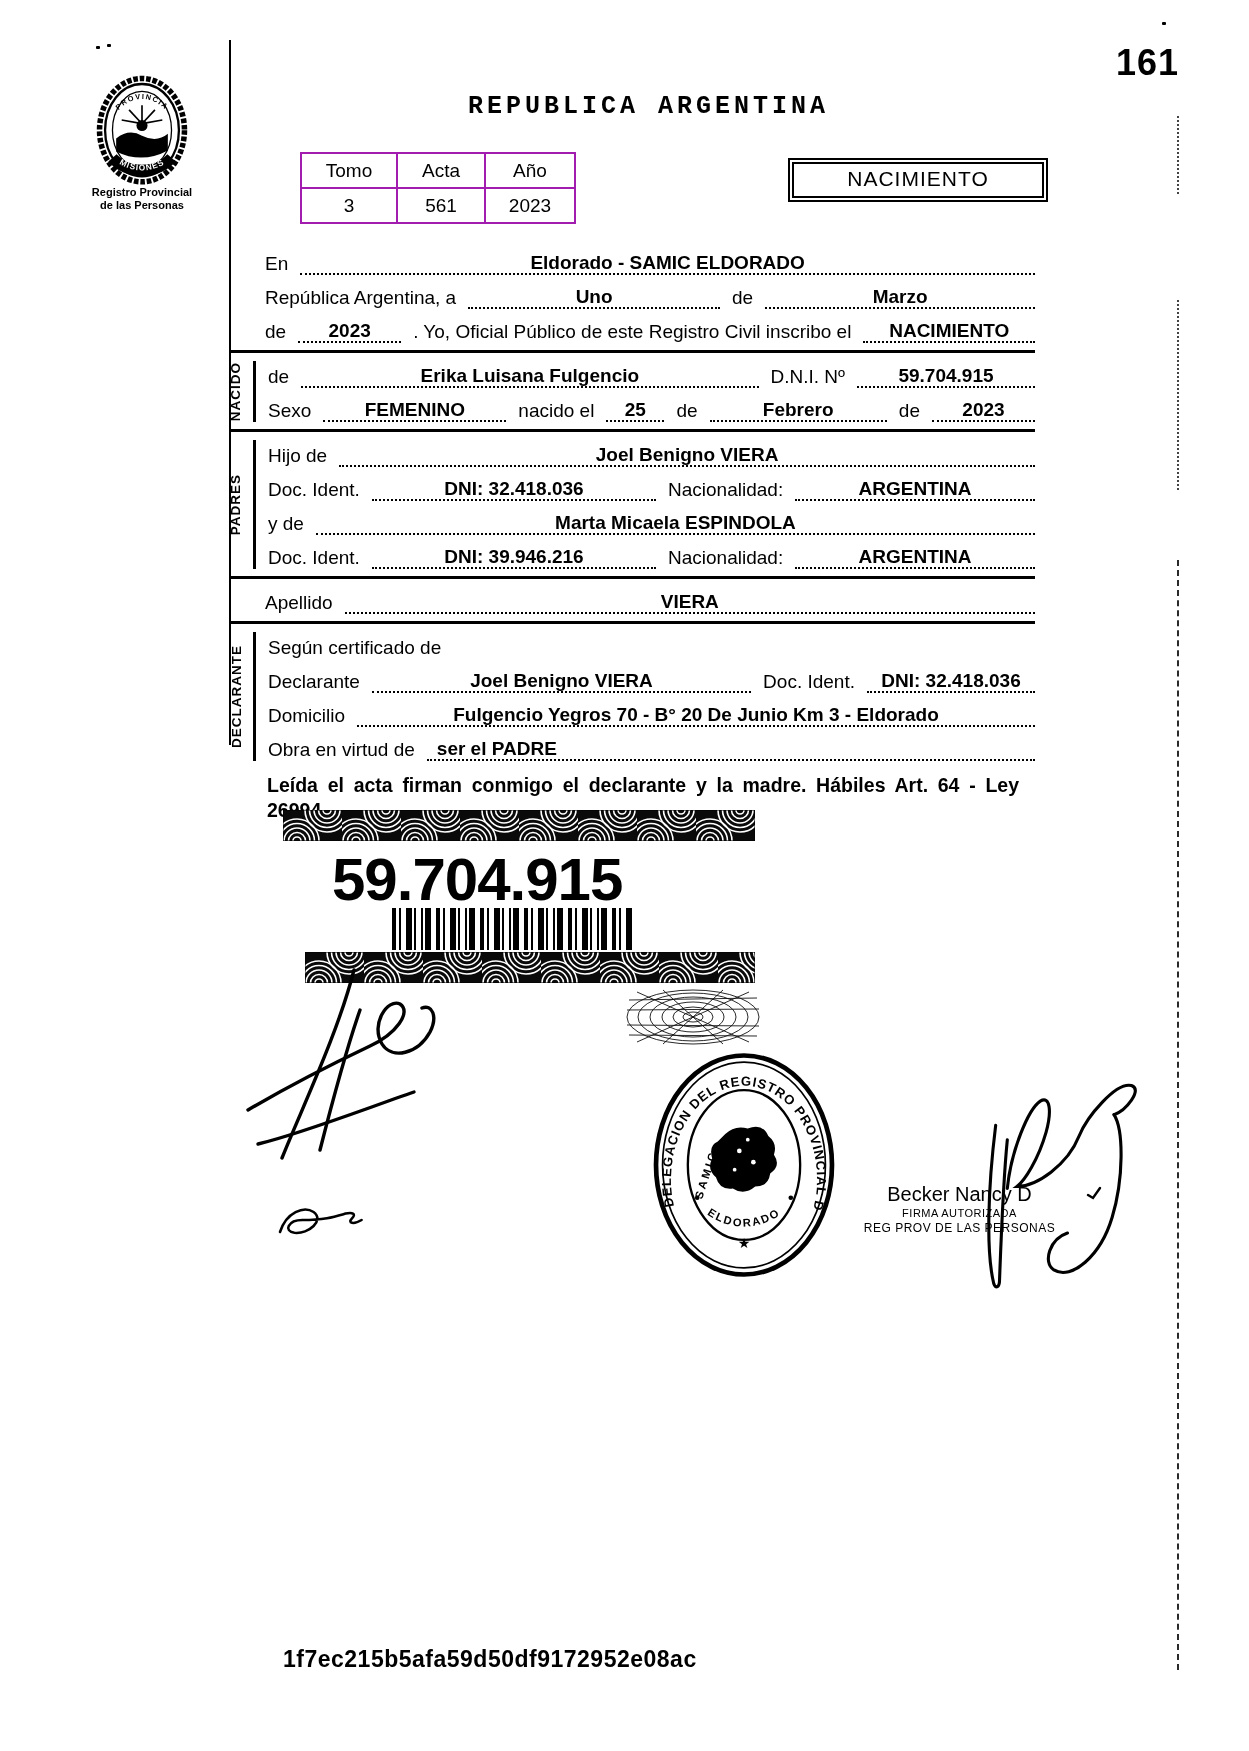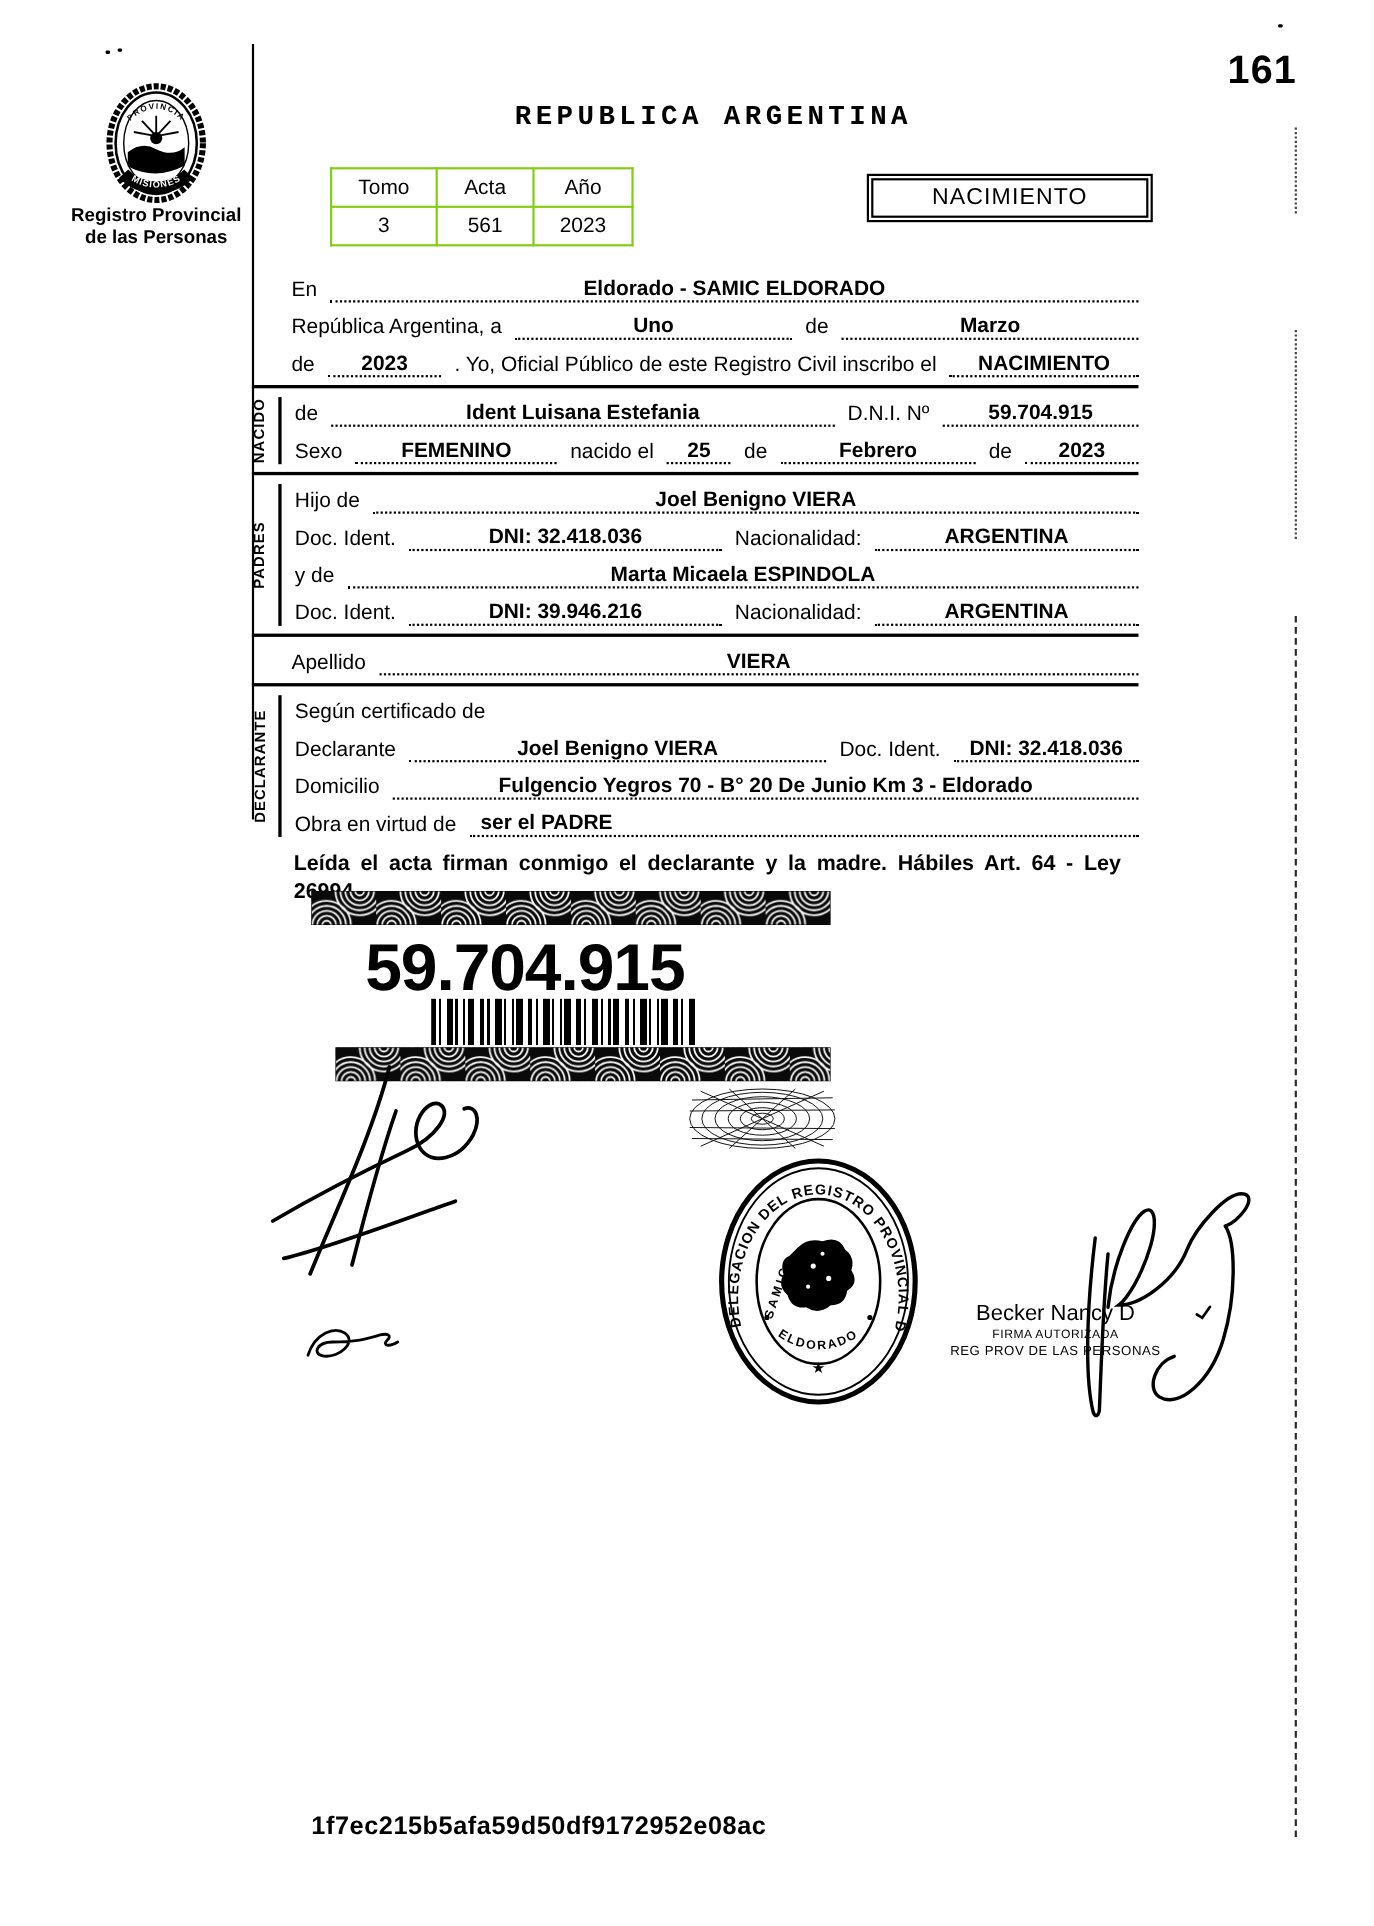--- a/index.html
+++ b/index.html
@@ -3,24 +3,24 @@
 <meta charset="utf-8">
 <style>
   html,body{margin:0;padding:0;background:#dcdcdc;}
   .sheet{position:relative;width:1249px;height:1751px;margin:0 auto;background:#fff;
          font-family:"Liberation Sans",sans-serif;color:#000;overflow:hidden;}
   .abs{position:absolute;}
 
   
   .doc-title{font-family:"Liberation Mono",monospace;font-weight:700;font-size:25px;letter-spacing:4px;white-space:nowrap;}
   .page-num{font-size:36px;font-weight:600;letter-spacing:1px;}
-  .seal-caption{width:170px;text-align:center;font-size:17px;font-weight:700;line-height:1.2;}
+  .seal-caption{width:170px;text-align:center;font-size:11px;font-weight:700;line-height:1.2;}
 
   table.reg{border-collapse:collapse;font-size:19px;text-align:center;}
-  table.reg td,table.reg th{border:2px solid #84cc16;font-weight:400;padding:0;}
+  table.reg td,table.reg th{border:2px solid #a21caf;font-weight:400;padding:0;}
   table.reg th{width:94px;height:33px;} table.reg td{height:33px;}
   table.reg th:nth-child(2){width:86px;} table.reg th:nth-child(3){width:88px;}
 
   .nac-box{border:2px solid #000;padding:2px;background:#fff;}
   .nac-box .inner{border:2px solid #000;padding:3px 10px 5px;text-align:center;font-size:21px;letter-spacing:1px;}
 
   
   .vline{width:2px;background:#000;}
   .vdot{border-left:2px dotted #444;width:0;}
   .vdash{border-left:2px dashed #2a2a2a;width:0;}
@@ -163,21 +163,21 @@
     </div>
 
     <div class="rule"></div>
 
     <div class="sec">
       <div class="vlabel">
         <span>NACIDO</span>
       </div>
       <div class="frow">
         <span class="lbl">de</span>
-        <span class="fill grow">Ident Luisana Estefania</span>
+        <span class="fill grow">Erika Luisana Fulgencio</span>
         <span class="lbl">D.N.I. Nº</span>
         <span class="fill w170">59.704.915</span>
       </div>
       <div class="frow">
         <span class="lbl">Sexo</span>
         <span class="fill w175">FEMENINO</span>
         <span class="lbl">nacido el</span>
         <span class="fill w50">25</span>
         <span class="lbl">de</span>
         <span class="fill grow">Febrero</span>

